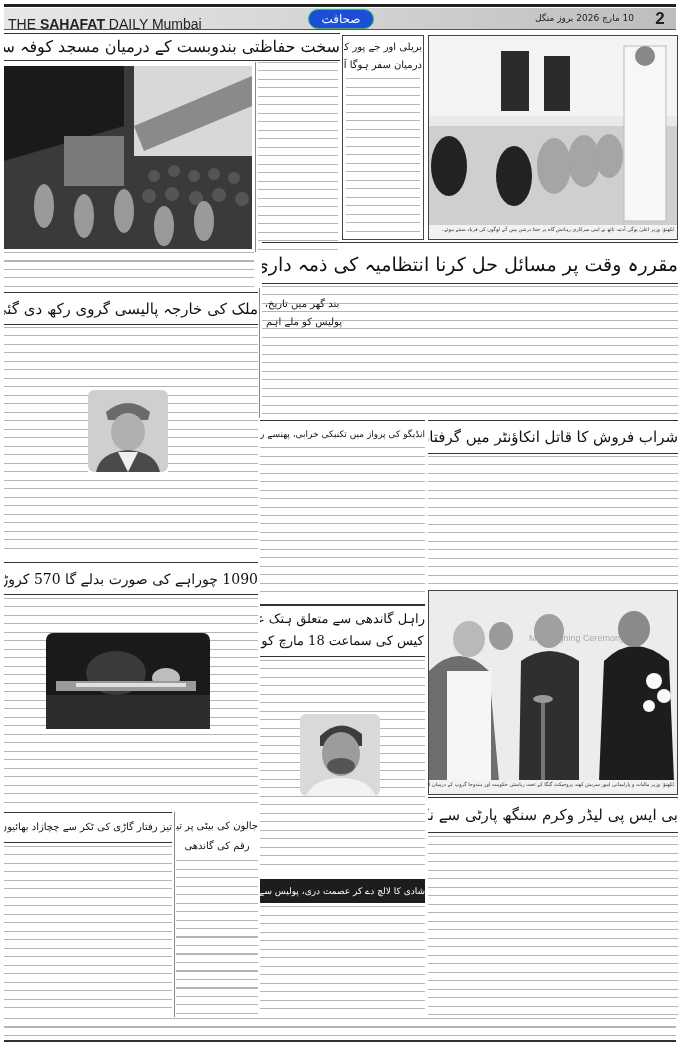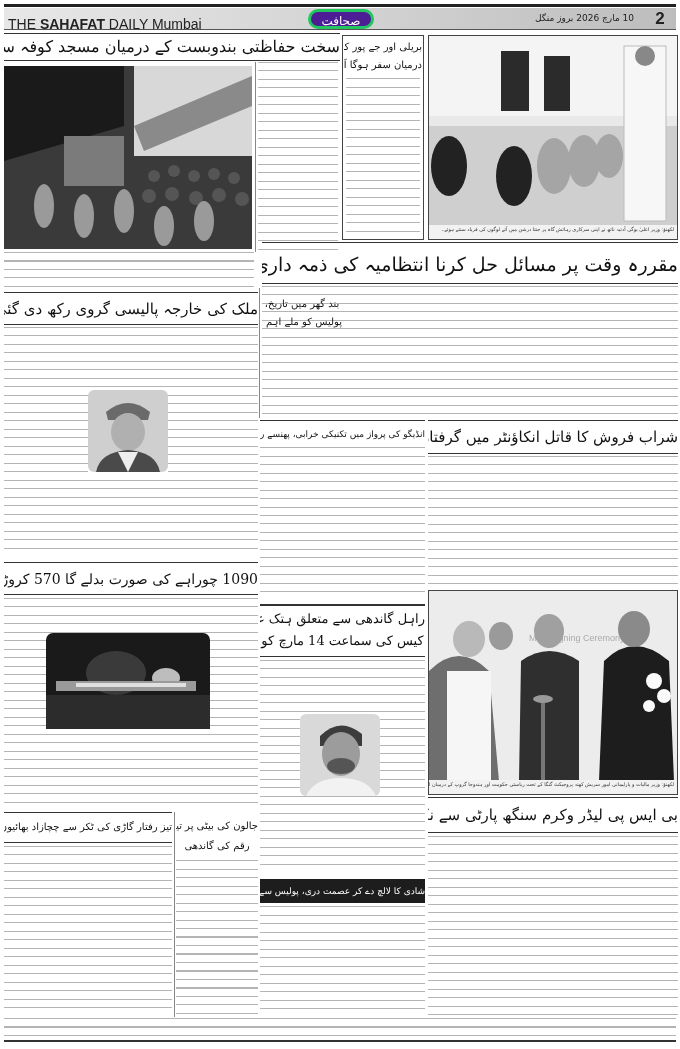--- a/index.html
+++ b/index.html
@@ -3,21 +3,21 @@
 <meta charset="utf-8">
 <style>
   * { box-sizing: border-box; margin: 0; padding: 0; }
   html, body { width: 680px; height: 1049px; background: #fff; overflow: hidden; }
   body { font-family: "DejaVu Sans", sans-serif; color: #111; position: relative; }
   .abs { position: absolute; }
   .topline { left: 4px; right: 4px; top: 4px; height: 3px; background: #222; }
   .mast { left: 4px; right: 4px; top: 8px; height: 22px; background: linear-gradient(90deg,#e7e7e7 0%, #d6d6d6 45%, #bdbdbd 100%); border-bottom: 1px solid #555; }
   .mast-left { left: 8px; top: 16px; font-family: Liberation Sans, sans-serif; font-size: 14px; color: #222; }
   .mast-left b { font-weight: 700; }
-  .mast-logo { left: 308px; top: 9px; width: 66px; height: 20px; background: #4c1d95; border-radius: 12px; border: 3px solid #22c55e; color: #fff; font-size: 12px; text-align: center; line-height: 19px; font-family: "DejaVu Serif", serif; }
+  .mast-logo { left: 308px; top: 9px; width: 66px; height: 20px; background: #1d4ed8; border-radius: 12px; border: 1px solid #22c55e; color: #fff; font-size: 12px; text-align: center; line-height: 19px; font-family: "DejaVu Serif", serif; }
   .mast-date { left: 535px; top: 13px; font-size: 9px; color: #222; direction: rtl; text-align: right; }
   .mast-page { left: 650px; top: 10px; width: 20px; height: 18px; font-family: "Liberation Sans", sans-serif; font-weight: 700; font-size: 17px; color: #222; text-align: center; line-height: 18px; }
   .rule { background: #333; }
   .headline { direction: rtl; text-align: center; font-family: "DejaVu Serif", serif; color: #111; white-space: nowrap; overflow: hidden; }
   .text-col { direction: rtl; font-size: 5px; line-height: 8.5px; color: #333; overflow: hidden; text-align: justify; }
   .photo { overflow: hidden; }
   .caption { direction: rtl; font-size: 5px; color: #333; text-align: right; background: #f2f2f2; padding: 1px 3px; white-space: nowrap; overflow: hidden; }
   .boxed { border: 1px solid #444; }
   .vline { width: 1px; background: #888; }
   .dark-head { background: #1d1d1d; color: #fff; }
@@ -147,21 +147,21 @@
     <ellipse cx="70" cy="40" rx="30" ry="22" fill="#3a3a3a"></ellipse>
     <ellipse cx="120" cy="45" rx="14" ry="10" fill="#bdbdbd"></ellipse>
     <rect x="10" y="48" width="140" height="10" fill="#9a9a9a"></rect>
     <rect x="30" y="50" width="110" height="4" fill="#e0e0e0"></rect>
     <rect x="0" y="62" width="164" height="34" fill="#2c2c2c"></rect>
   </svg>
 </div>
 
 <div class="abs rule" style="left:260px;top:604px;width:165px;height:2px;"></div>
 <div class="abs headline" style="left:260px;top:608px;width:165px;font-size:13px;line-height:22px;">راہل گاندھی سے متعلق ہتک عزت</div>
-<div class="abs headline" style="left:260px;top:630px;width:165px;font-size:13px;line-height:22px;">کیس کی سماعت 14 مارچ کو</div>
+<div class="abs headline" style="left:260px;top:630px;width:165px;font-size:13px;line-height:22px;">کیس کی سماعت 18 مارچ کو</div>
 <div class="abs rule" style="left:260px;top:656px;width:165px;height:1px;"></div>
 <div class="abs text-col filler" style="left:260px;top:660px;width:165px;height:205px;"></div>
 <div class="abs photo" style="left:300px;top:714px;width:80px;height:82px;background:#fff;">
   <svg width="80" height="82" viewBox="0 0 80 82">
     <rect width="80" height="82" rx="6" fill="#d9d9d9"></rect>
     <path d="M20,22 Q40,2 62,20 L62,32 L20,32 Z" fill="#3c3c3c"></path>
     <ellipse cx="41" cy="40" rx="19" ry="22" fill="#9c9c9c"></ellipse>
     <ellipse cx="41" cy="52" rx="14" ry="8" fill="#555"></ellipse>
     <path d="M6,82 Q14,64 41,64 Q68,64 76,82 Z" fill="#f2f2f2"></path>
   </svg>

